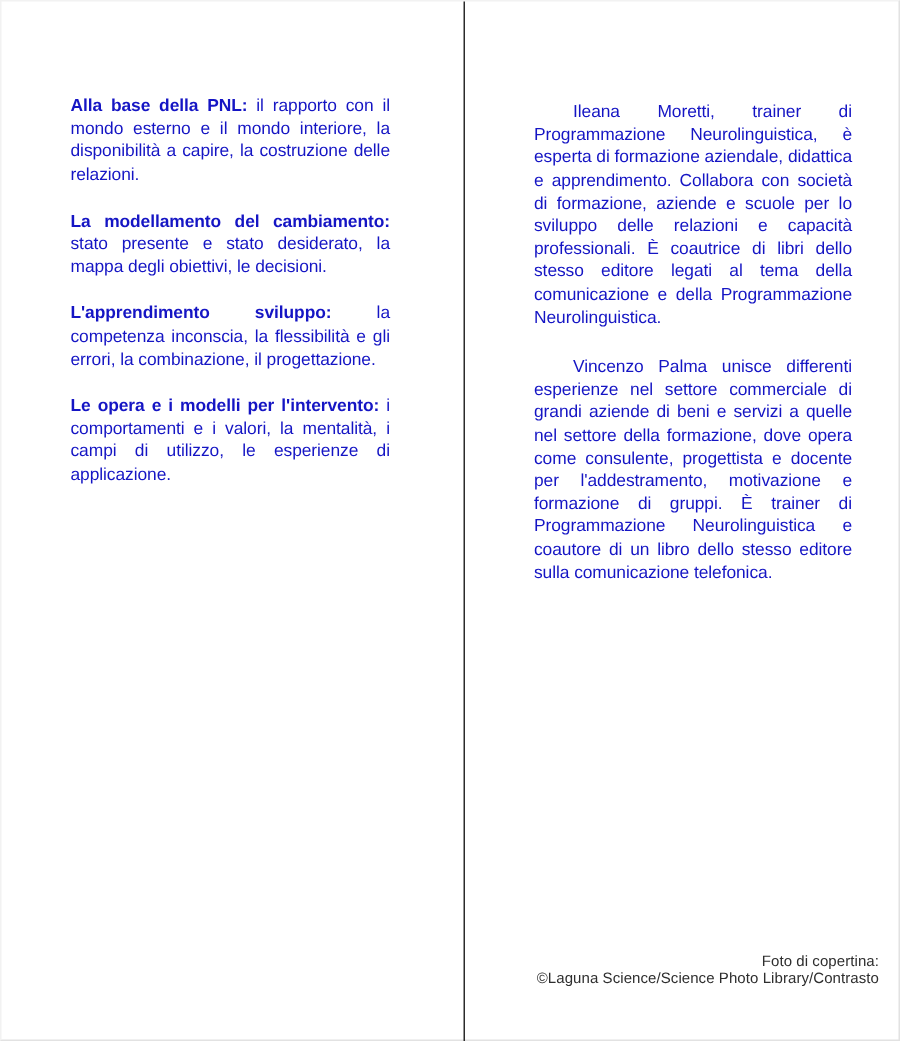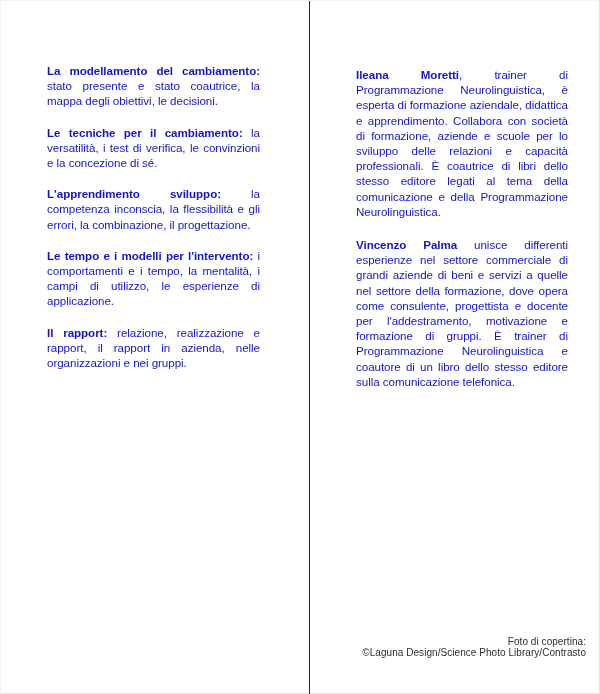--- a/index.html
+++ b/index.html
@@ -74,21 +74,22 @@
     font-size: 11.6px;
     line-height: 15.2px;
     text-align: justify;
     text-justify: inter-word;
     margin: 0 0 18px 0;
     letter-spacing: -0.05px;
   }
   .bio:last-child { margin-bottom: 0; }
 
   .bio .name {
-    font-weight: bold;
+    font-weight: normal;
+    margin-left: 26px;
   }
 
   
   .credit {
     position: absolute;
     left: 355px;
     top: 636px;
     width: 230px;
     color: #2e2e2e;
     font-size: 10px;
@@ -100,54 +101,51 @@
 </style>
 </head>
 <body>
 
 <div class="page">
 
   <div class="divider"></div>
 
   <div class="col-left">
 
-
     <p class="toc-entry">
-      <span class="lead">La modellamento del cambiamento:</span><span> stato presente e stato coautrice, la mappa degli obiettivi, le decisioni.</span>
+      <span class="lead">Alla base della PNL:</span><span> il rapporto con il mondo esterno e il mondo interiore, la disponibilità a capire, la costruzione delle relazioni.</span>
     </p>
 
     <p class="toc-entry">
-      <span class="lead">Le tecniche per il cambiamento:</span><span> la versatilità, i test di verifica, le convinzioni e la concezione di sé.</span>
+      <span class="lead">La modellamento del cambiamento:</span><span> stato presente e stato desiderato, la mappa degli obiettivi, le decisioni.</span>
     </p>
+
 
 
     <p class="toc-entry">
       <span class="lead">L'apprendimento sviluppo:</span><span> la competenza inconscia, la flessibilità e gli errori, la combinazione, il progettazione.</span>
     </p>
 
     <p class="toc-entry">
-      <span class="lead">Le tempo e i modelli per l'intervento:</span><span> i comportamenti e i tempo, la mentalità, i campi di utilizzo, le esperienze di applicazione.</span>
+      <span class="lead">Le opera e i modelli per l'intervento:</span><span> i comportamenti e i valori, la mentalità, i campi di utilizzo, le esperienze di applicazione.</span>
     </p>
 
-    <p class="toc-entry">
-      <span class="lead">Il rapport:</span><span> relazione, realizzazione e rapport, il rapport in azienda, nelle organizzazioni e nei gruppi.</span>
-    </p>
 
   </div>
 
   <div class="col-right">
 
     <p class="bio">
       <span class="name">Ileana Moretti</span><span>, trainer di Programmazione Neurolinguistica, è esperta di formazione aziendale, didattica e apprendimento. Collabora con società di formazione, aziende e scuole per lo sviluppo delle relazioni e capacità professionali. È coautrice di libri dello stesso editore legati al tema della comunicazione e della Programmazione Neurolinguistica.</span>
     </p>
 
     <p class="bio">
       <span class="name">Vincenzo Palma</span><span> unisce differenti esperienze nel settore commerciale di grandi aziende di beni e servizi a quelle nel settore della formazione, dove opera come consulente, progettista e docente per l'addestramento, motivazione e formazione di gruppi. È trainer di Programmazione Neurolinguistica e coautore di un libro dello stesso editore sulla comunicazione telefonica.</span>
     </p>
 
   </div>
 
   <div class="credit">
     <span class="credit-line">Foto di copertina:</span>
-    <span class="credit-line">©Laguna Design/Science Photo Library/Contrasto</span>
+    <span class="credit-line">©Laguna Science/Science Photo Library/Contrasto</span>
   </div>
 
 </div>
 
 </body></html>

